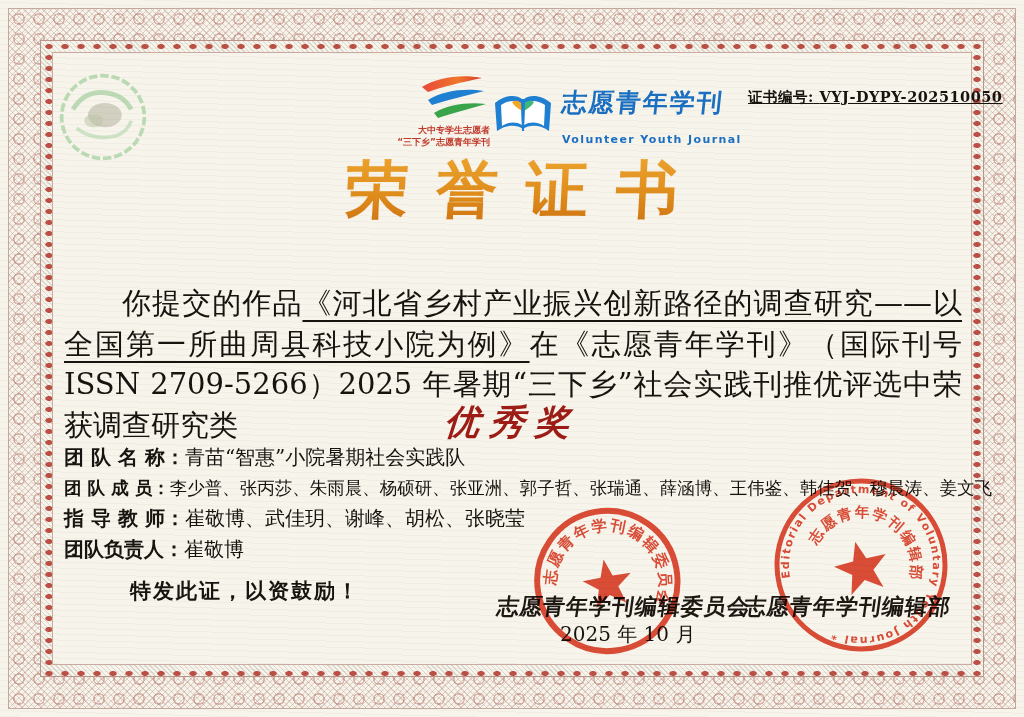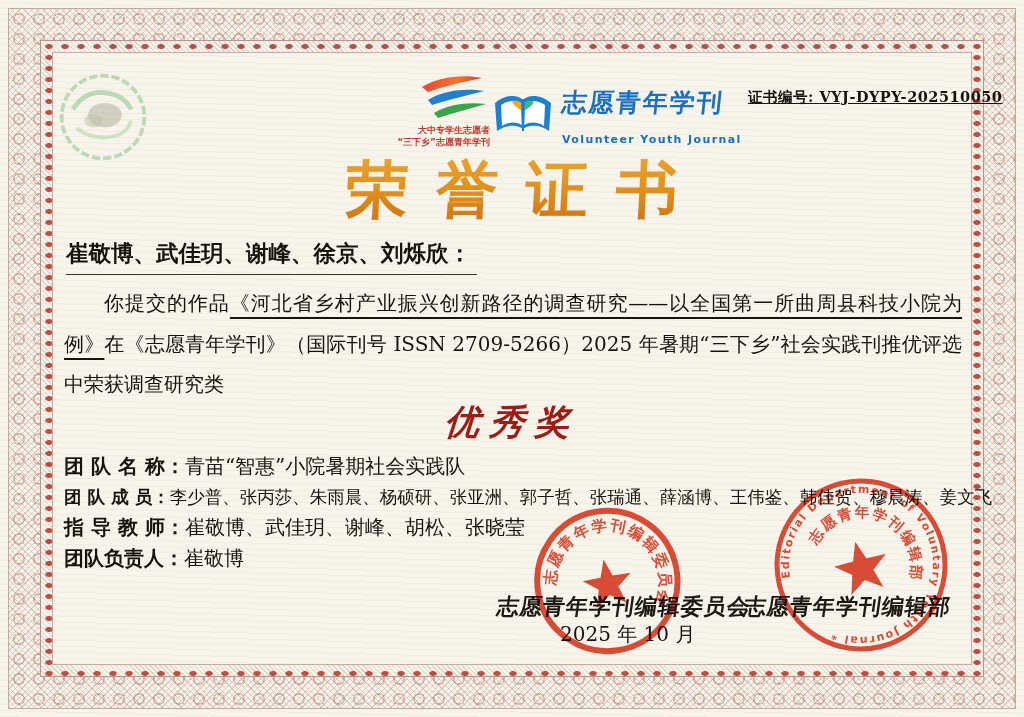--- a/index.html
+++ b/index.html
@@ -47,29 +47,29 @@
   
   .title { position:absolute; left:0; right:0; top:148px; text-align:center;
            font-size:62px; font-weight:bold; letter-spacing:.45em; padding-left:.45em;
            background:linear-gradient(180deg,#f3ae35 5%, #e08d1b 55%, #c9690c 95%);
            -webkit-background-clip:text; background-clip:text; color:transparent;
            text-shadow:0 0 1px rgba(220,140,30,.25); transform:skewX(-3deg); }
 
   
   .recipients { position:absolute; left:66px; top:238px; font-size:22.5px; font-weight:bold; color:#17130f;
                 border-bottom:1.5px solid #3a342e; padding:0 6px 5px 0; }
-  .body { position:absolute; left:64px; top:283px; width:898px; font-size:20px; line-height:40.5px;
+  .body { position:absolute; left:64px; top:283px; width:898px; font-size:29px; line-height:40.5px;
           color:#17130f; text-align:justify; text-indent:2em; }
   .body .wt { text-decoration:underline; text-underline-offset:7px; text-decoration-thickness:1.5px; }
 
   .award { position:absolute; left:0; right:0; top:399px; text-align:center; font-size:35px; font-weight:bold;
            font-style:italic; letter-spacing:10px; color:#9c1d15; transform:skewX(-4deg); }
 
   
-  .info { position:absolute; left:64px; top:442px; width:900px; color:#17130f;margin-top:9px; }
+  .info { position:absolute; left:64px; top:442px; width:900px; color:#17130f; }
   .info .row { line-height:30.5px; font-size:20px; }
   .info .row .lbl { font-weight:bold; }
   .info .row-members { font-size:17.5px; white-space:nowrap; }
 
   .issue { position:absolute; left:130px; top:577px; font-size:21px; font-weight:bold; color:#17130f; letter-spacing:2px; }
 
   
   .sig { position:absolute; top:592px; font-size:22px; font-weight:bold; color:#1d1812; transform:skewX(-8deg); letter-spacing:1px; }
   .sig-committee { left:497px; }
   .sig-editorial { left:744px; }
@@ -134,21 +134,20 @@
       <path d="M29 8 L33 8 L32 40 L30 40 Z" fill="#1f7fd0"></path>
     </svg>
     <div>
       <div class="vyj-name">志愿青年学刊</div>
       <div class="vyj-sub">Volunteer Youth Journal</div>
     </div>
   </div>
 
   <div class="title">荣誉证书</div>
 
-  <div class="recipients">崔敬博、武佳玥、谢峰、徐京、刘烁欣：</div>
 
   <div class="body">
     <span>你提交的作品</span><span class="wt">《河北省乡村产业振兴创新路径的调查研究——以全国第一所曲周县科技小院为例》</span><span>在《志愿青年学刊》（国际刊号 ISSN 2709-5266）2025 年暑期“三下乡”社会实践刊推优评选中荣获调查研究类</span>
   </div>
 
   <div class="award">优秀奖</div>
 
   <div class="info">
     <div class="row">
       <span class="lbl">团 队 名 称：</span><span>青苗“智惠”小院暑期社会实践队</span>
@@ -157,20 +156,21 @@
       <span class="lbl">团 队 成 员：</span><span>李少普、张丙莎、朱雨晨、杨硕研、张亚洲、郭子哲、张瑞通、薛涵博、王伟鉴、韩佳贺、穆晨涛、姜文飞</span>
     </div>
     <div class="row">
       <span class="lbl">指 导 教 师：</span><span>崔敬博、武佳玥、谢峰、胡松、张晓莹</span>
     </div>
     <div class="row">
       <span class="lbl">团队负责人：</span><span>崔敬博</span>
     </div>
   </div>
 
+  <div class="issue">特发此证，以资鼓励！</div>
 
   <div class="sig sig-committee">志愿青年学刊编辑委员会</div>
   <div class="sig sig-editorial">志愿青年学刊编辑部</div>
   <div class="date">2025 年 10 月</div>
 
   <svg class="stamp stamp-left" viewBox="0 0 160 160">
     <defs>
       <path id="arcL" d="M 80 84 m -53 0 a 53 53 0 1 1 106 0 a 53 53 0 1 1 -106 0"></path>
     </defs>
     <circle cx="80" cy="82" r="71" fill="none" stroke="#dd3b24" stroke-width="6"></circle>

